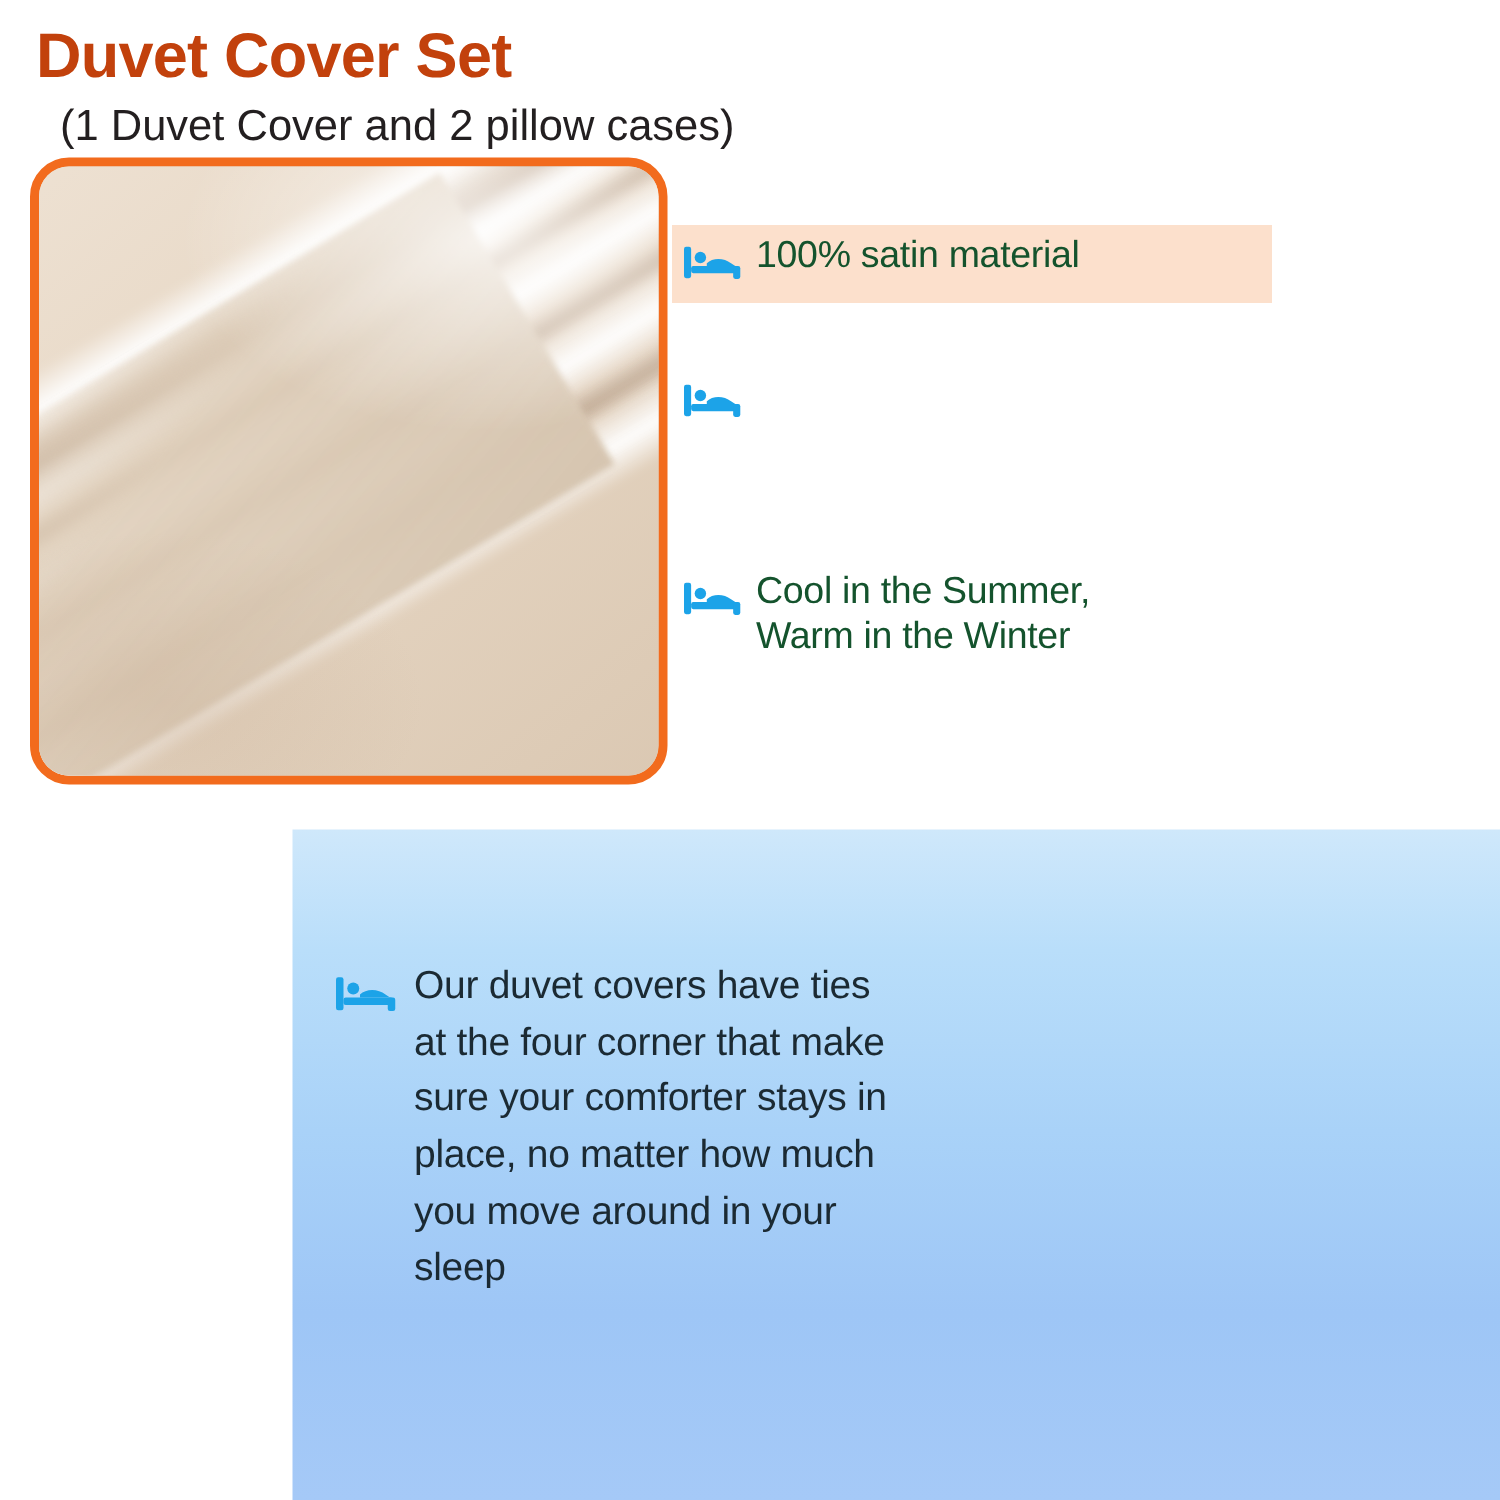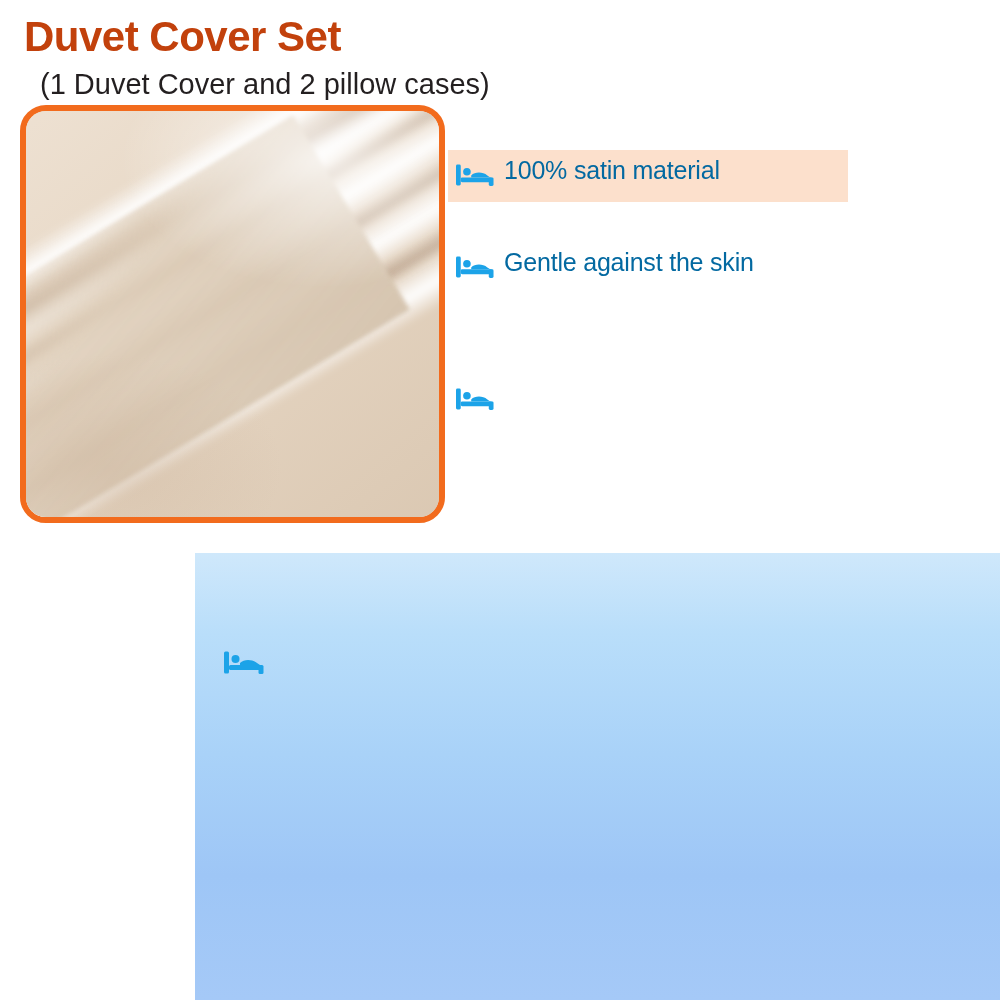--- a/index.html
+++ b/index.html
@@ -72,21 +72,21 @@
   .features{position:absolute; left:448px; top:150px; width:400px;}
   .feature-row{
     position:relative; display:flex; align-items:flex-start;
     min-height:52px; padding:0 6px 0 8px; box-sizing:border-box;
   }
   .feature-row.band{background:#FCE0CC;}
   .feature-row .bed-icon{
     flex:0 0 auto; width:38px; height:26px; margin-top:12px; margin-right:10px;
   }
   .feature-row .ftext{
-    font-size:25px; color:#0369a1; line-height:1.18; padding-top:6px;
+    font-size:25px; color:#14532d; line-height:1.18; padding-top:6px;
     letter-spacing:-0.2px; white-space:pre-line;
   }
   
   .gap-a{height:40px;}
   .gap-b{height:42px;}
   .gap-c{height:38px;}
 
   
   .blue-panel{
     position:absolute; left:195px; top:553px; right:0; bottom:0;
@@ -150,55 +150,57 @@
         <svg viewBox="0 0 40 26" width="38" height="26" aria-hidden="true">
           <g fill="#1CA3E8">
             <rect x="0" y="2" width="5" height="22" rx="1.5"></rect>
             <circle cx="11.5" cy="9.5" r="4"></circle>
             <path d="M16 13.5 C20 9.5, 28 9.5, 33 13.5 L36 15.5 L16 15.5 Z"></path>
             <rect x="5" y="15.5" width="33" height="5" rx="1.5"></rect>
             <rect x="34.5" y="15.5" width="5" height="9" rx="1.5"></rect>
           </g>
         </svg>
       </span>
-      <span class="ftext">Gentle against the skin</span>
     </div>
 
     <div class="gap-b"></div>
 
 
     <div class="gap-c"></div>
 
     <div class="feature-row">
       <span class="bed-icon">
         <svg viewBox="0 0 40 26" width="38" height="26" aria-hidden="true">
           <g fill="#1CA3E8">
             <rect x="0" y="2" width="5" height="22" rx="1.5"></rect>
             <circle cx="11.5" cy="9.5" r="4"></circle>
             <path d="M16 13.5 C20 9.5, 28 9.5, 33 13.5 L36 15.5 L16 15.5 Z"></path>
             <rect x="5" y="15.5" width="33" height="5" rx="1.5"></rect>
             <rect x="34.5" y="15.5" width="5" height="9" rx="1.5"></rect>
           </g>
         </svg>
       </span>
+      <span class="ftext">Cool in the Summer,
+Warm in the Winter</span>
     </div>
 
   </div>
 
   <div class="blue-panel">
 
     <div class="blue-text">
       <span class="bed-icon">
         <svg viewBox="0 0 40 26" width="40" height="27" aria-hidden="true">
           <g fill="#1CA3E8">
             <rect x="0" y="2" width="5" height="22" rx="1.5"></rect>
             <circle cx="11.5" cy="9.5" r="4"></circle>
             <path d="M16 13.5 C20 9.5, 28 9.5, 33 13.5 L36 15.5 L16 15.5 Z"></path>
             <rect x="5" y="15.5" width="33" height="5" rx="1.5"></rect>
             <rect x="34.5" y="15.5" width="5" height="9" rx="1.5"></rect>
           </g>
         </svg>
       </span>
+      <span class="btxt">Our duvet covers have ties at the four corner that make sure your comforter stays in place, no matter how much you move around in your sleep</span>
     </div>
 
   </div>
 
 </div>
 
 </body></html>

